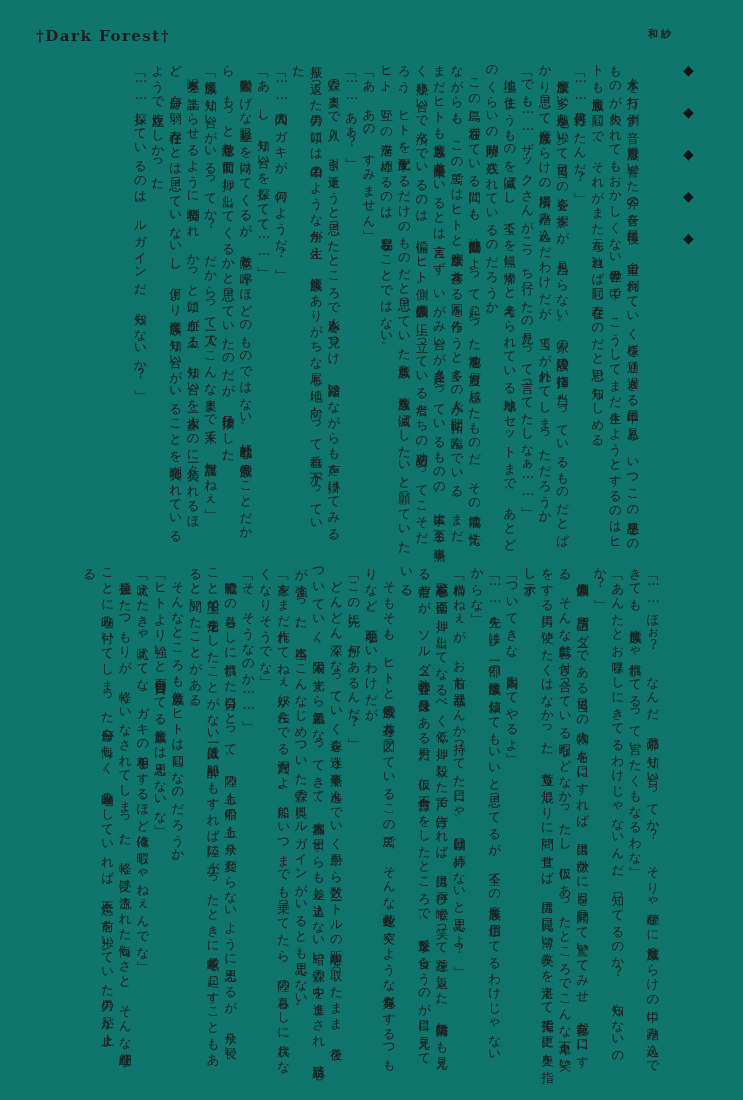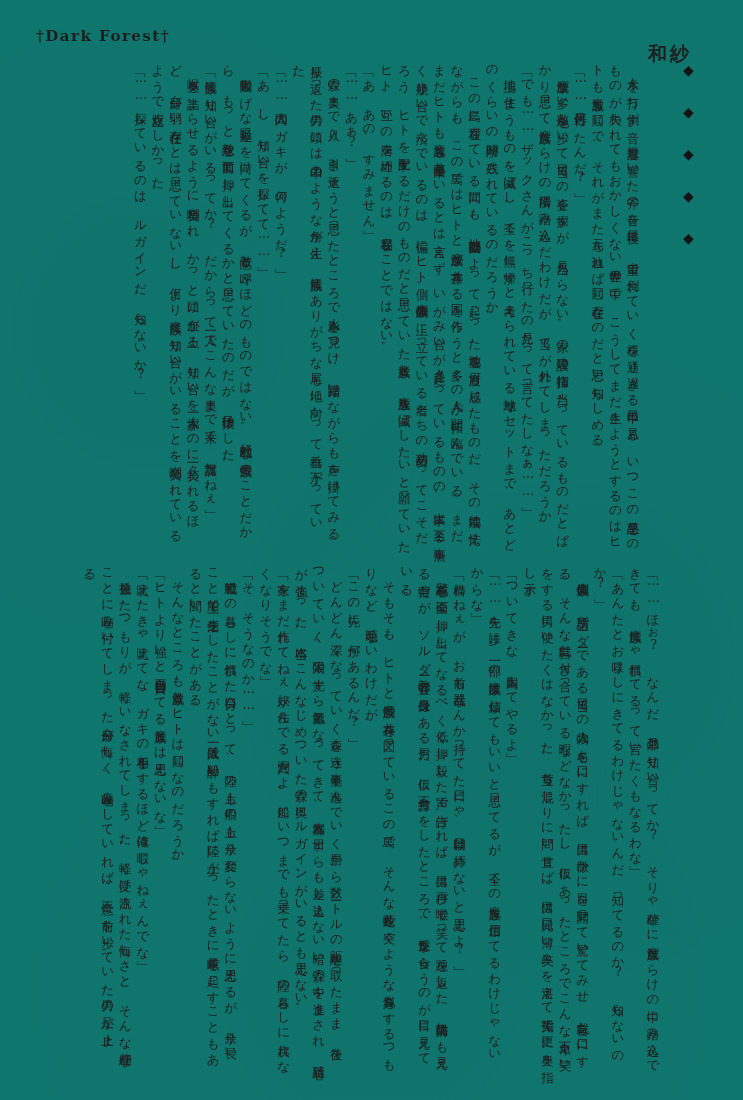--- a/index.html
+++ b/index.html
@@ -31,23 +31,23 @@
     position: absolute;
     top: 27px;
     left: 36px;
     font-size: 15px;
     font-weight: bold;
     letter-spacing: 1.5px;
     white-space: nowrap;
   }
   .header-author {
     position: absolute;
-    top: 41px;
+    top: 27px;
     left: 648px;
-    font-size: 19px;
+    font-size: 10px;
     font-weight: bold;
     letter-spacing: 3px;
     white-space: nowrap;
   }
   .diamonds {
     position: absolute;
     top: 63px;
     left: 683px;
     display: flex;
     flex-direction: column;

